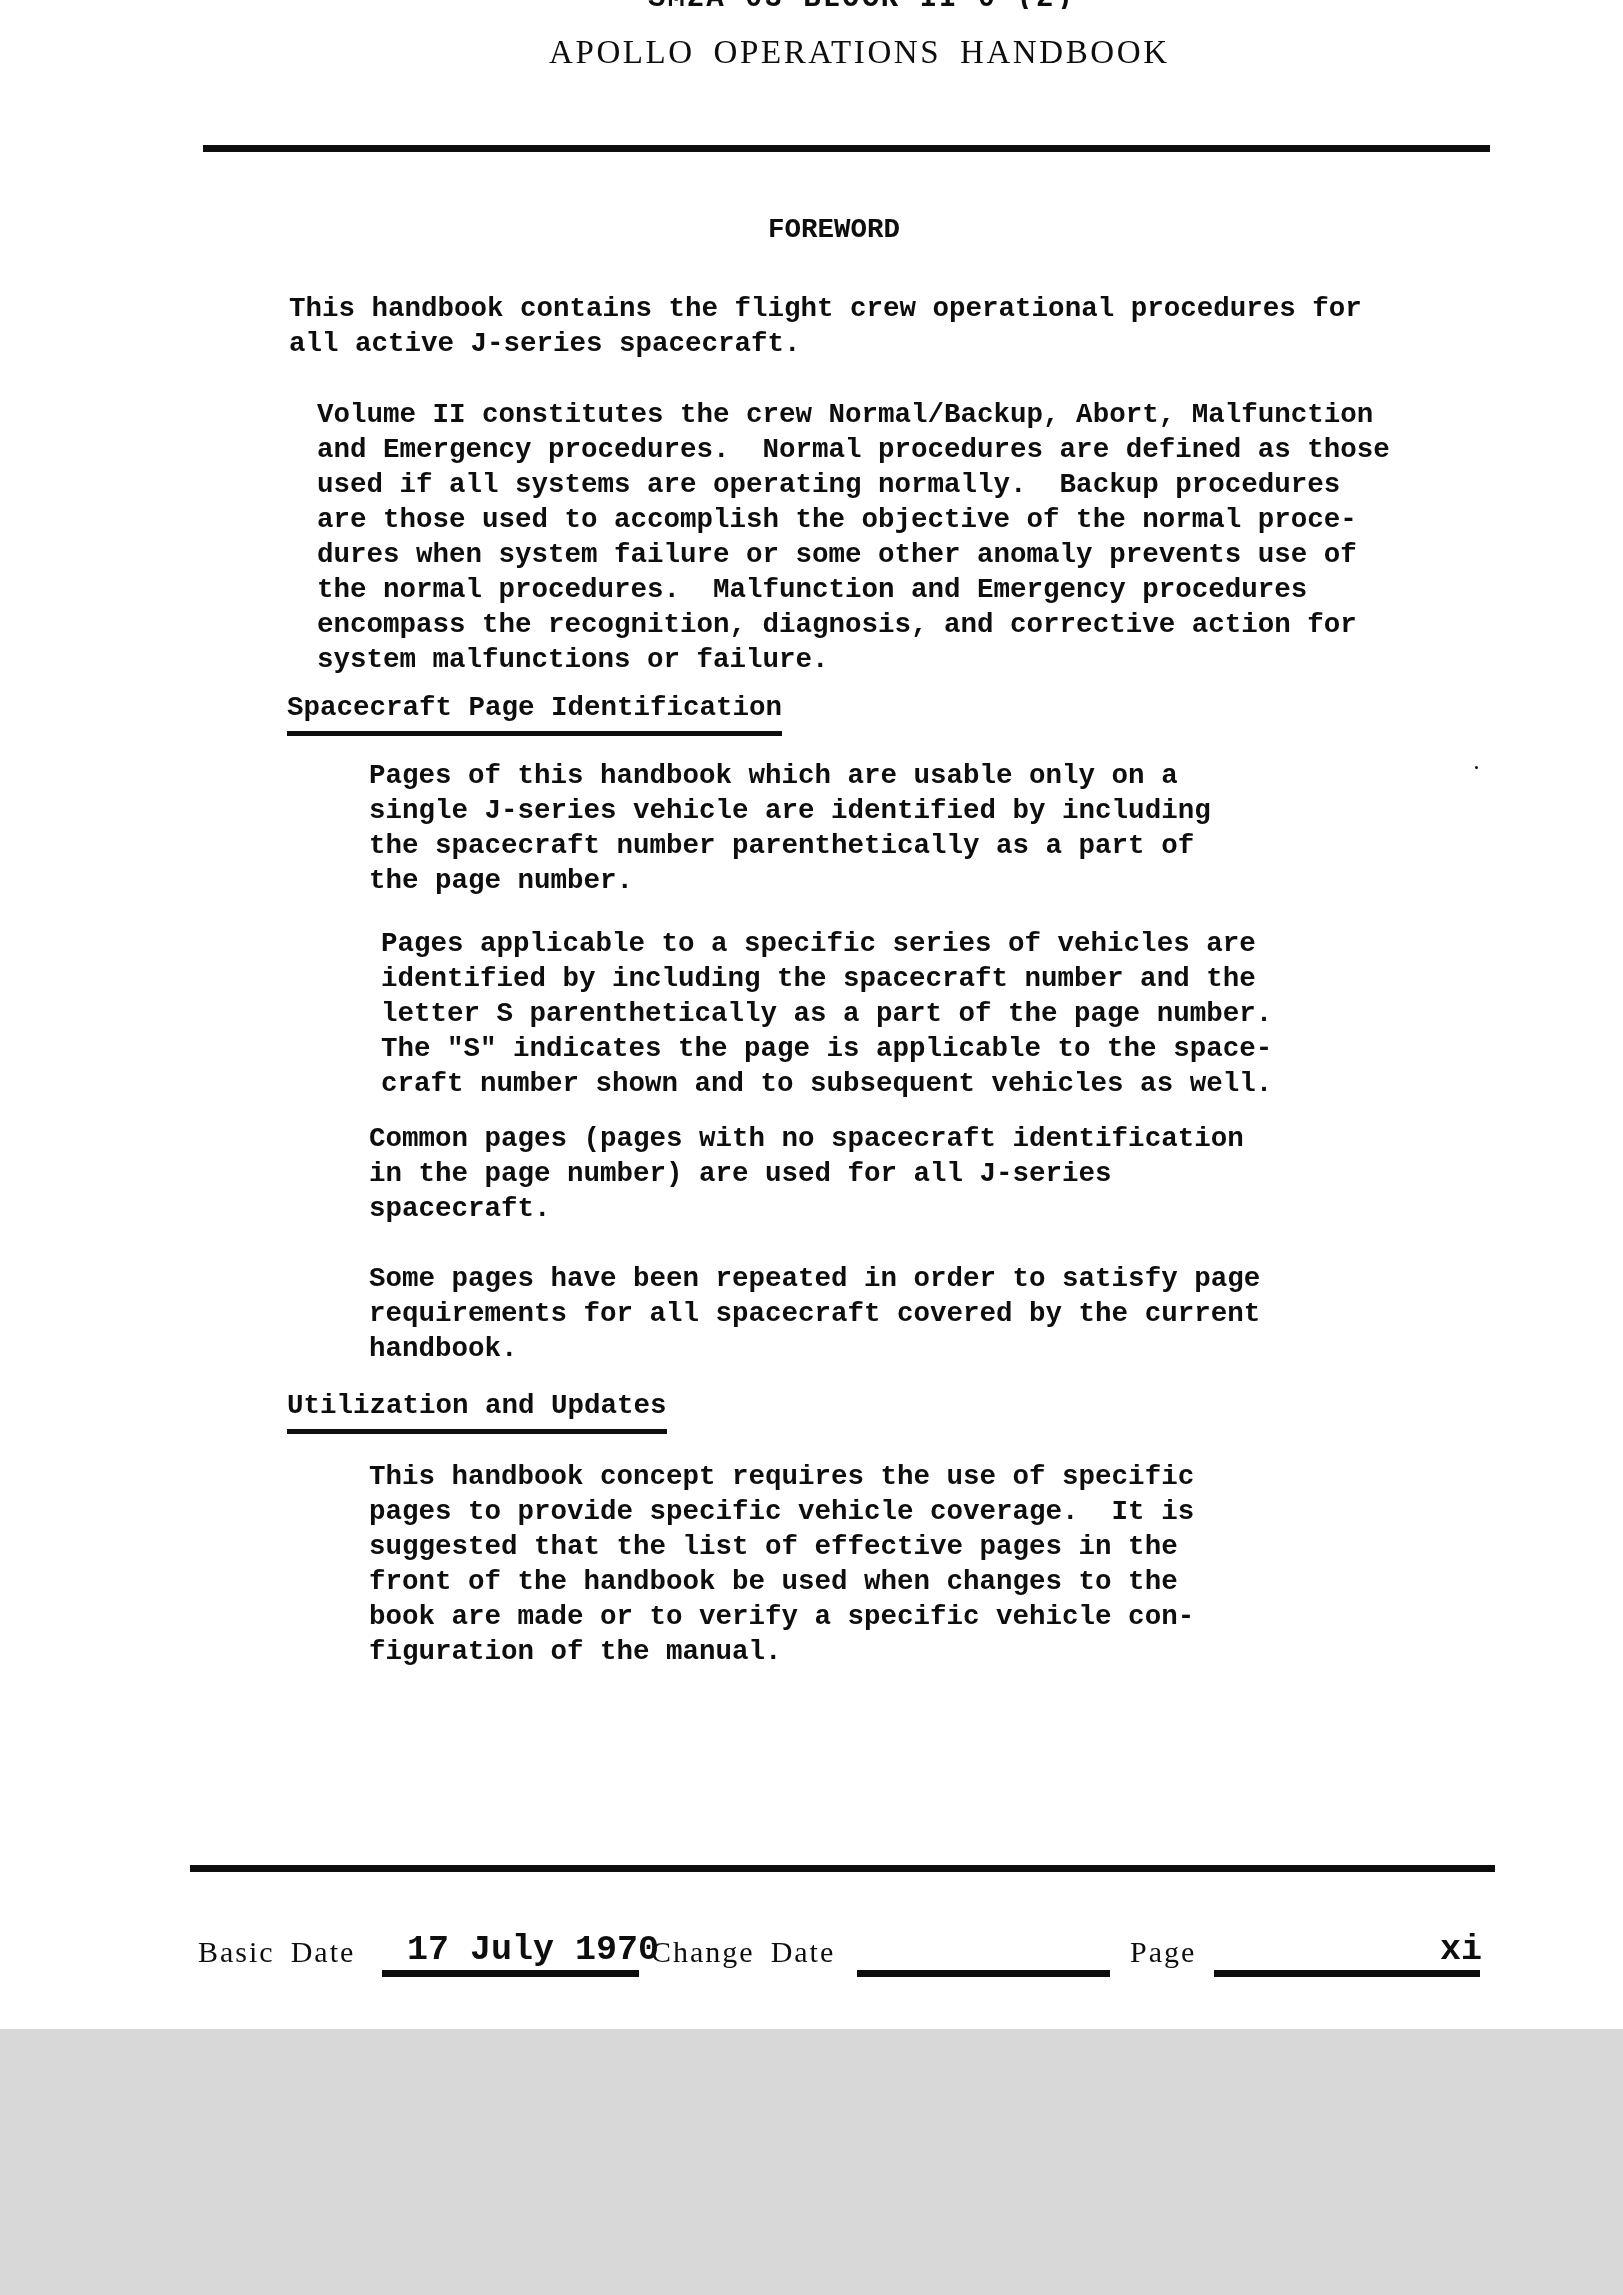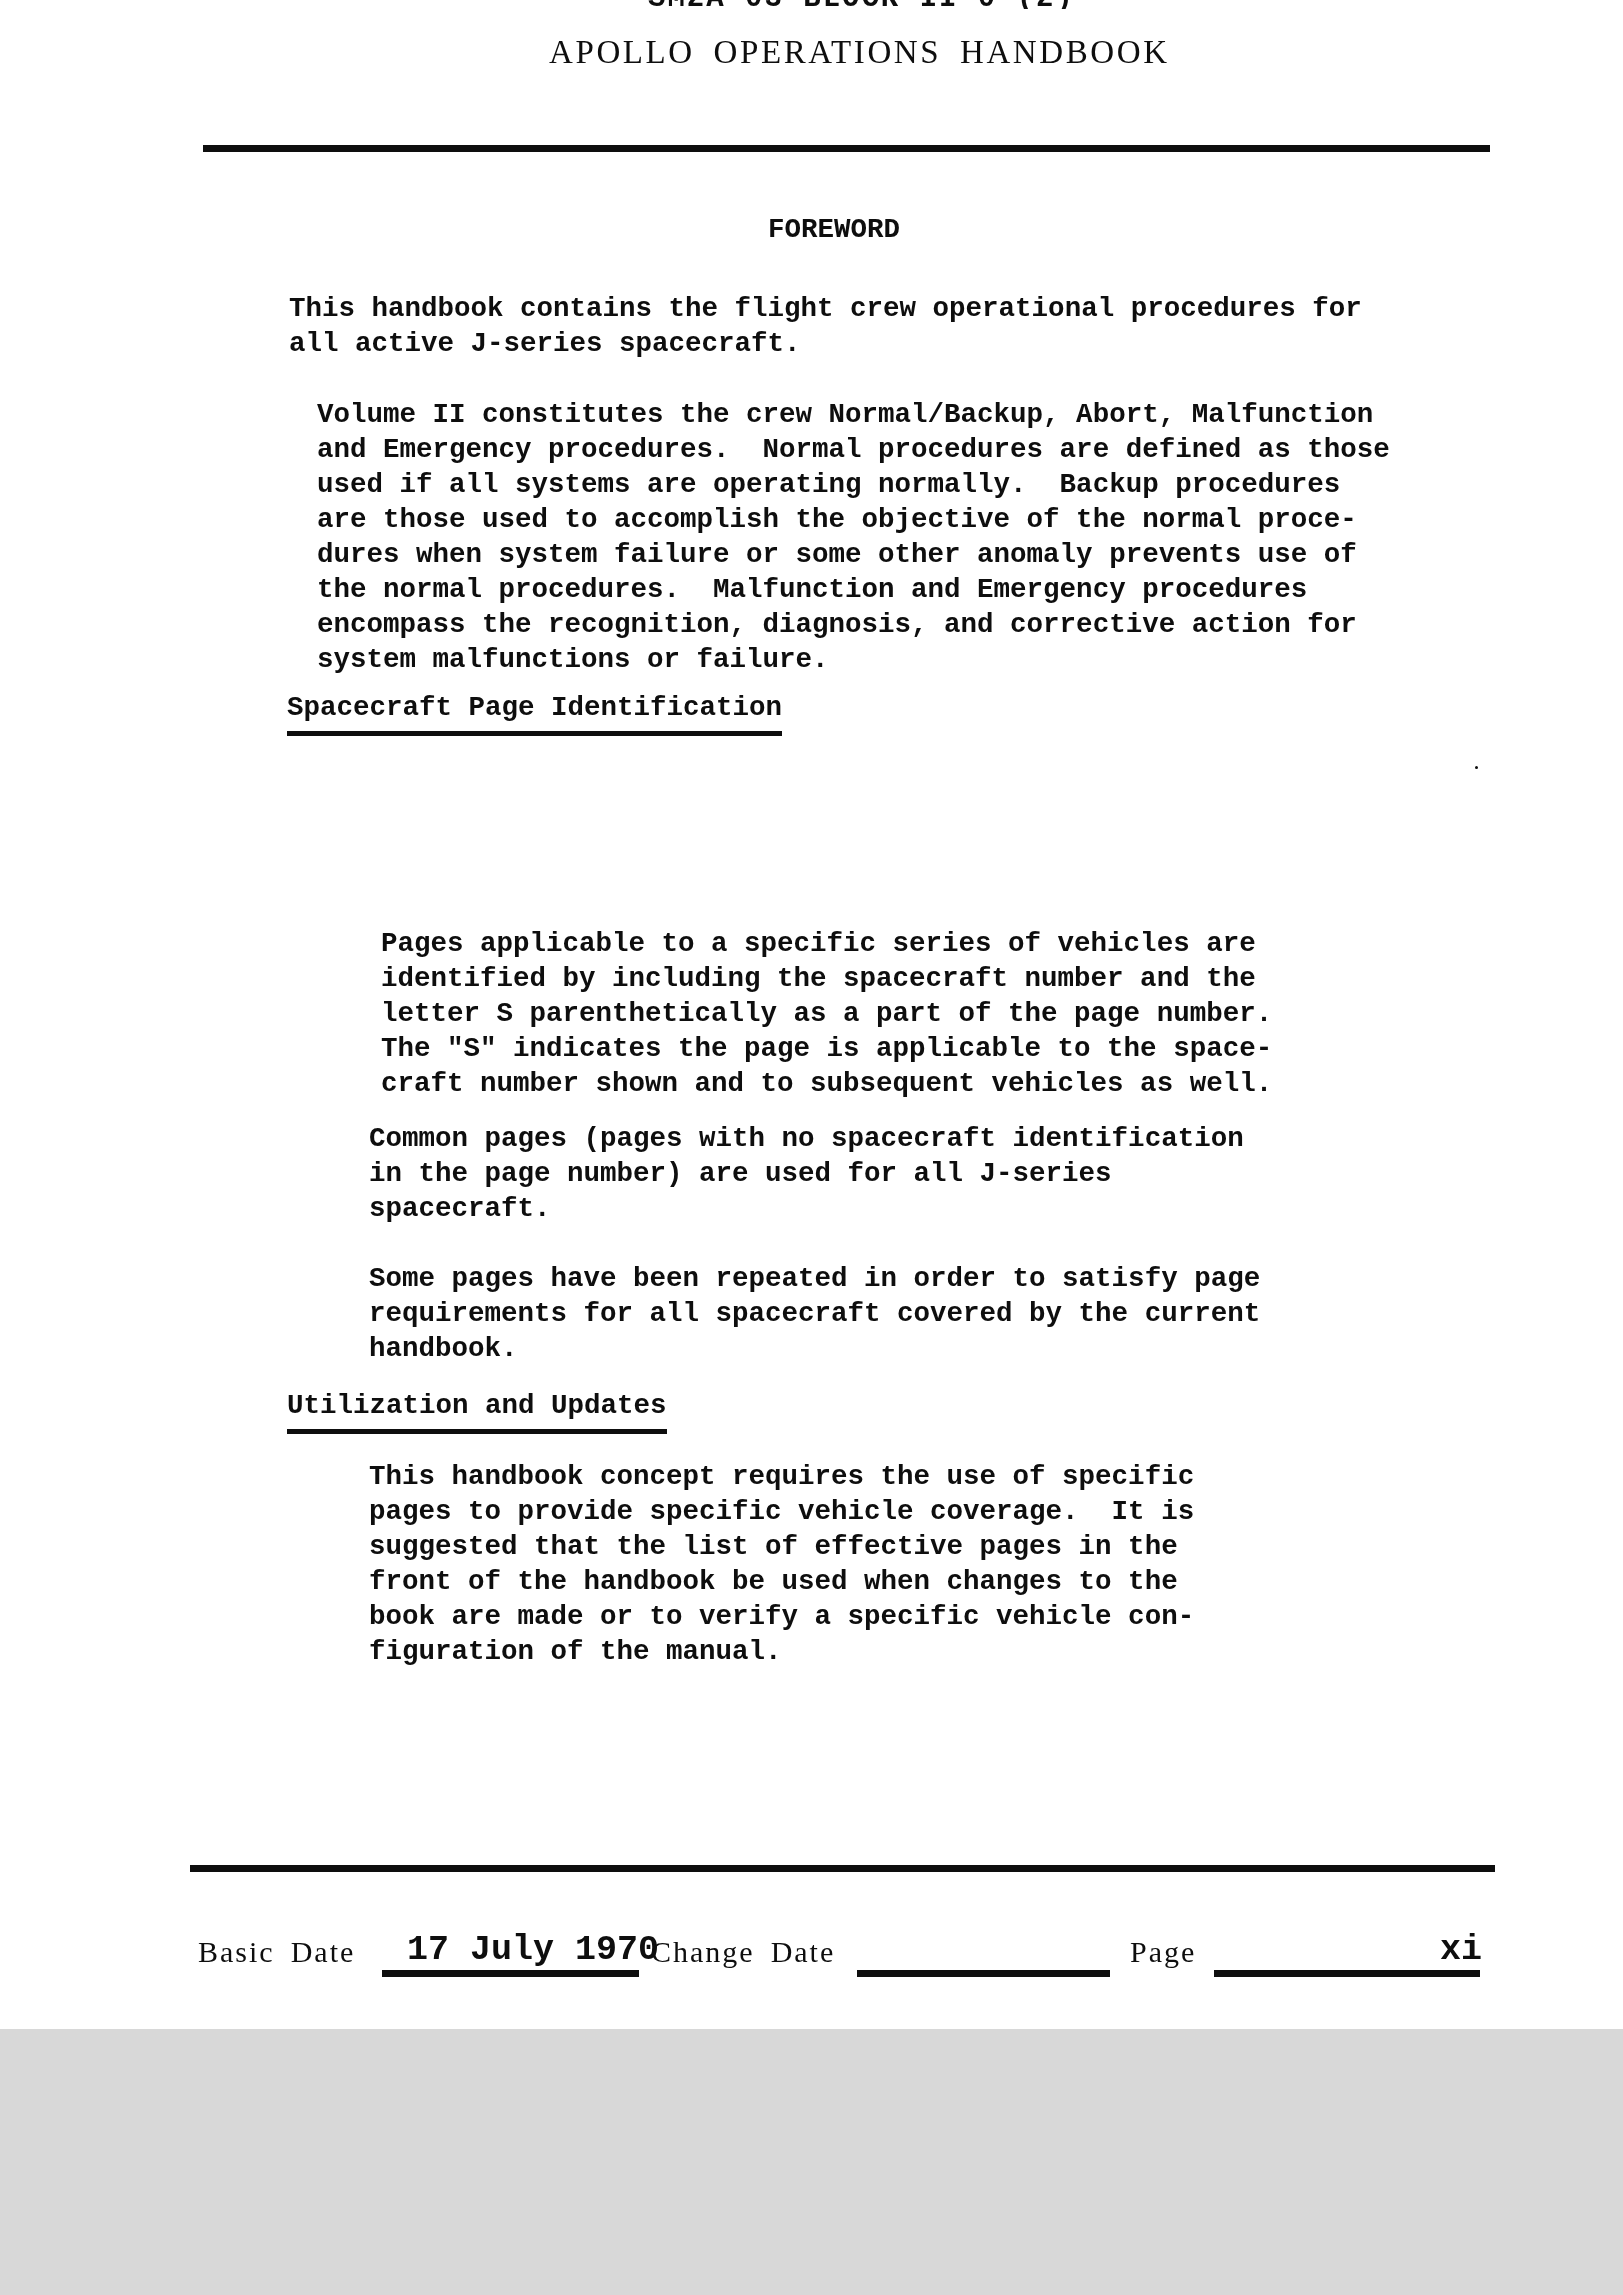--- a/index.html
+++ b/index.html
@@ -124,20 +124,24 @@
 are those used to accomplish the objective of the normal proce-
 dures when system failure or some other anomaly prevents use of
 the normal procedures.  Malfunction and Emergency procedures
 encompass the recognition, diagnosis, and corrective action for
 system malfunctions or failure.</div>
 
   <div class="sec-heading mono" style="top:690px; left:287px;">
     <span class="underlined">Spacecraft Page Identification</span>
   </div>
 
+  <div class="para" style="top:758px; left:369px;">Pages of this handbook which are usable only on a
+single J-series vehicle are identified by including
+the spacecraft number parenthetically as a part of
+the page number.</div>
 
   <div class="para" style="top:926px; left:369px;margin-left:12px;">Pages applicable to a specific series of vehicles are
 identified by including the spacecraft number and the
 letter S parenthetically as a part of the page number.
 The "S" indicates the page is applicable to the space-
 craft number shown and to subsequent vehicles as well.</div>
 
   <div class="para" style="top:1121px; left:369px;">Common pages (pages with no spacecraft identification
 in the page number) are used for all J-series
 spacecraft.</div>

